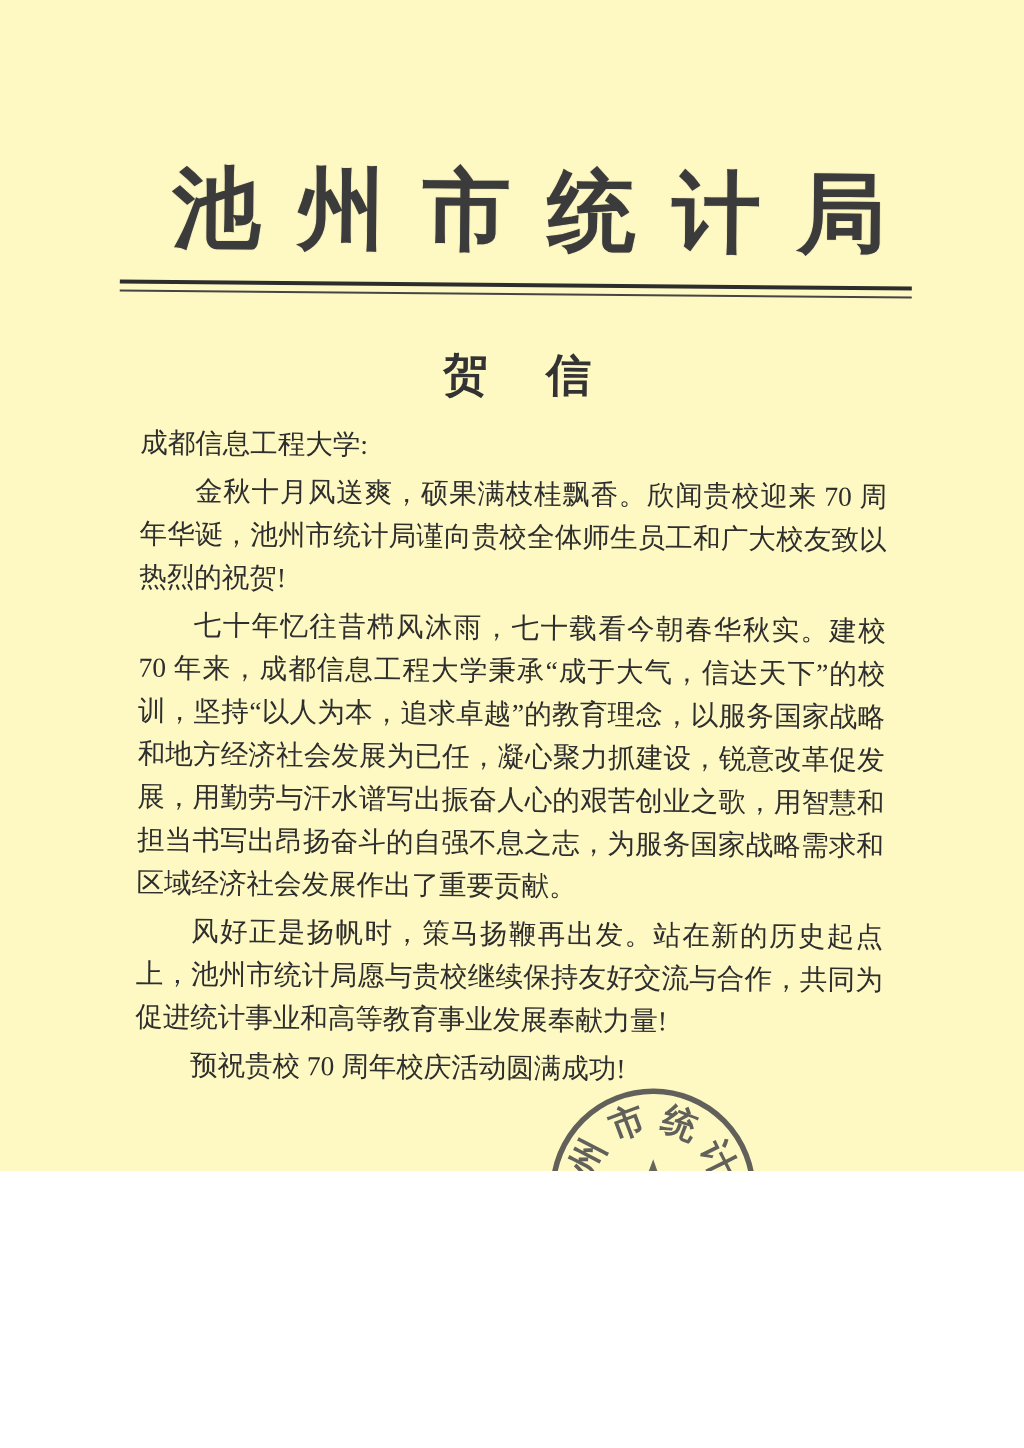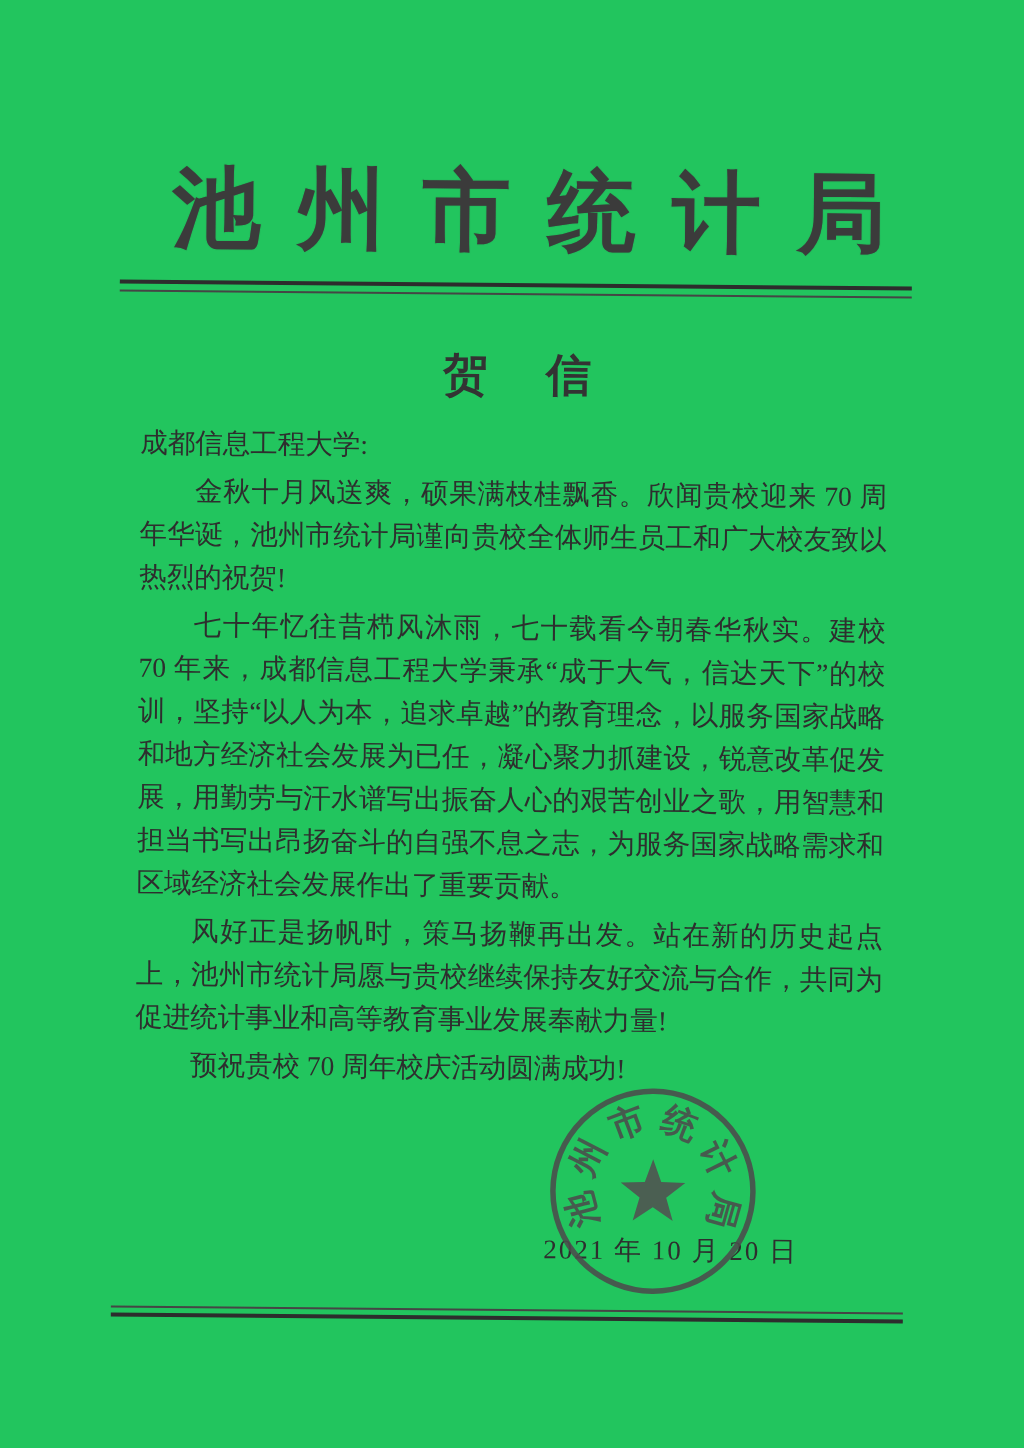--- a/index.html
+++ b/index.html
@@ -3,22 +3,22 @@
 <meta charset="utf-8">
 <style>
   html, body {
     margin: 0;
     padding: 0;
     background: #ffffff;
   }
   .page {
     position: relative;
     width: 1024px;
-    height: 1448px;
-    background: #22c55e;
+    height: 1171px;
+    background: #fef9c3;
     overflow: hidden;
     font-family: "Liberation Serif", "DejaVu Serif", serif;
     color: #2e2e2e;
   }
   
   .scan-content {
     position: absolute;
     left: 0; top: 0;
     width: 1024px;
     height: 1448px;

